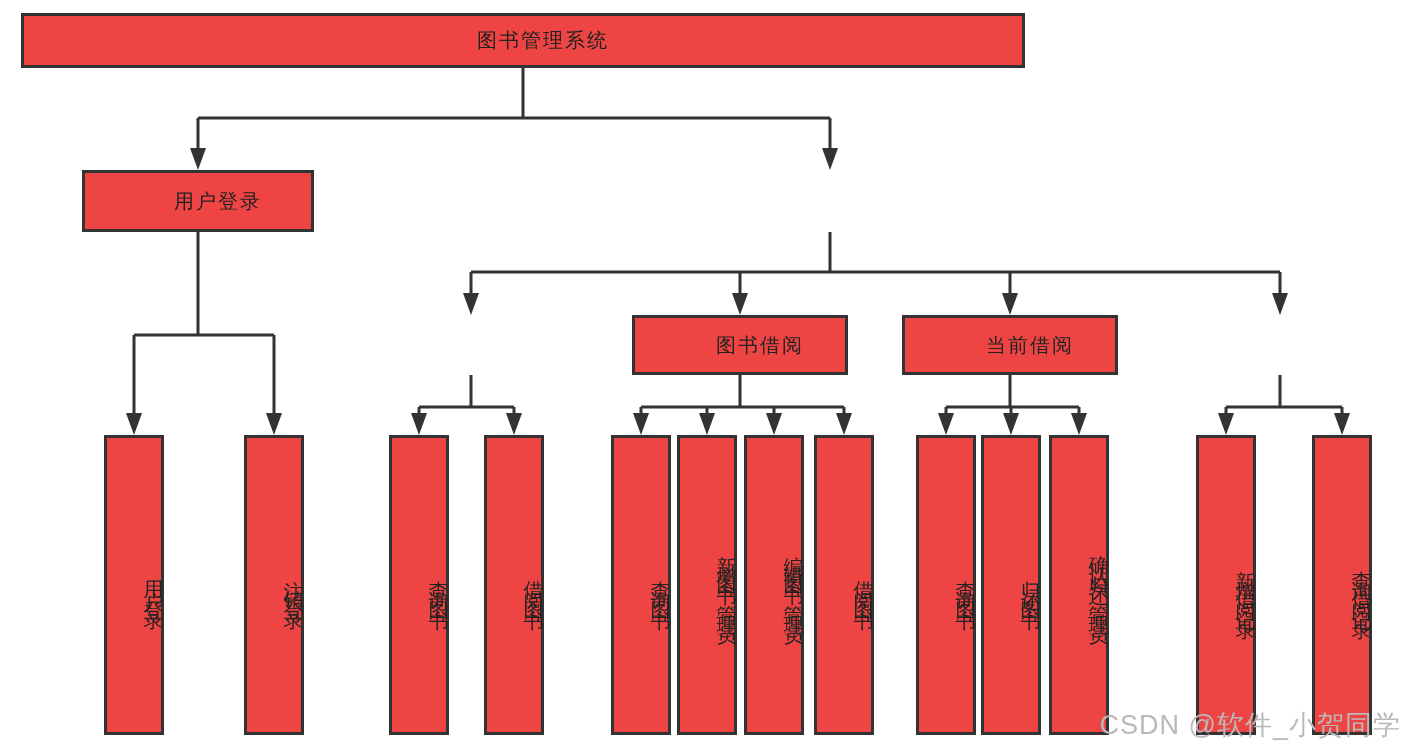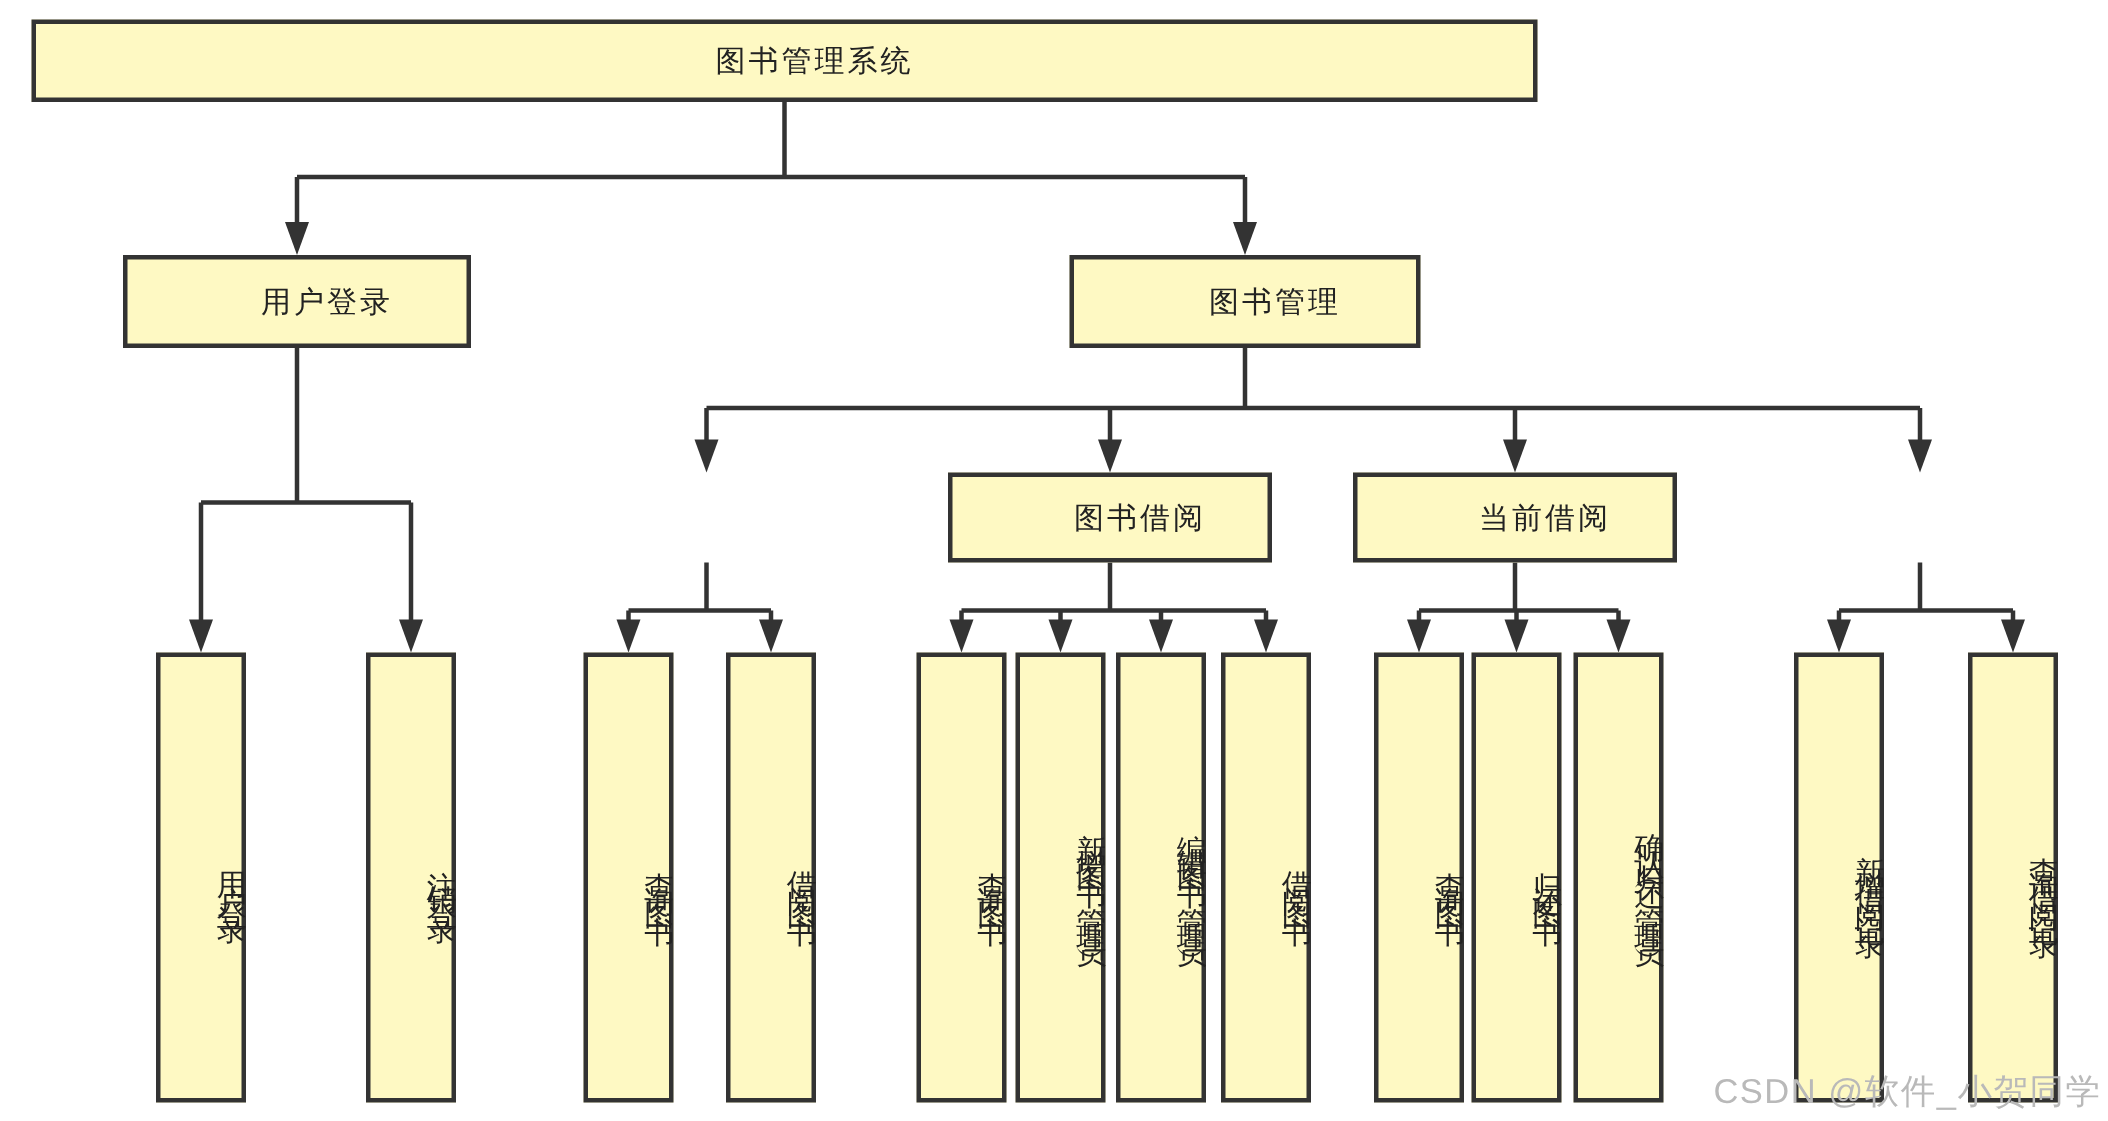--- a/index.html
+++ b/index.html
@@ -18,21 +18,21 @@
   .connectors {
     position: absolute;
     left: 0;
     top: 0;
     z-index: 0;
   }
   .box {
     position: absolute;
     box-sizing: border-box;
     border: 3px solid #333333;
-    background: #fef9c3;
+    background: #ef4444;
     display: flex;
     align-items: center;
     justify-content: center;
     color: #222222;
     z-index: 1;
     padding-left: 40px;
   }
   .h-box {
     font-size: 20px;
     letter-spacing: 2px;
@@ -42,21 +42,21 @@
     writing-mode: vertical-rl;
     text-orientation: mixed;
     font-size: 20px;
     letter-spacing: 10px;
     line-height: 1;
   }
   .watermark {
     position: absolute;
     right: 4px;
     bottom: 4px;
-    font-size: 23px;
+    font-size: 27px;
     letter-spacing: 1px;
     color: #b9b9b9;
     z-index: 5;
     white-space: nowrap;
     margin-left: 20px;
   }
 </style>
 </head>
 <body>
 
@@ -115,21 +115,20 @@
       <polygon points="1003,413 1019,413 1011,435"></polygon>
       <polygon points="1071,413 1087,413 1079,435"></polygon>
       <polygon points="1218,413 1234,413 1226,435"></polygon>
       <polygon points="1334,413 1350,413 1342,435"></polygon>
     </g>
   </svg>
 
   <div class="box h-box" style="left:21px; top:13px; width:1004px; height:55px;">图书管理系统</div>
 
   <div class="box h-box" style="left:82px; top:170px; width:232px; height:62px;">用户登录</div>
-  <div class="box h-box" style="left:713px; top:170px; width:234px; height:62px;">图书管理</div>
 
   <div class="box h-box" style="left:632px; top:315px; width:216px; height:60px;">图书借阅</div>
   <div class="box h-box" style="left:902px; top:315px; width:216px; height:60px;">当前借阅</div>
 
   <div class="box v-box" style="left:104px; top:435px; width:60px; height:300px;">用户登录</div>
   <div class="box v-box" style="left:244px; top:435px; width:60px; height:300px;">注销登录</div>
 
   <div class="box v-box" style="left:389px; top:435px; width:60px; height:300px;">查询图书</div>
   <div class="box v-box" style="left:484px; top:435px; width:60px; height:300px;">借阅图书</div>
 

